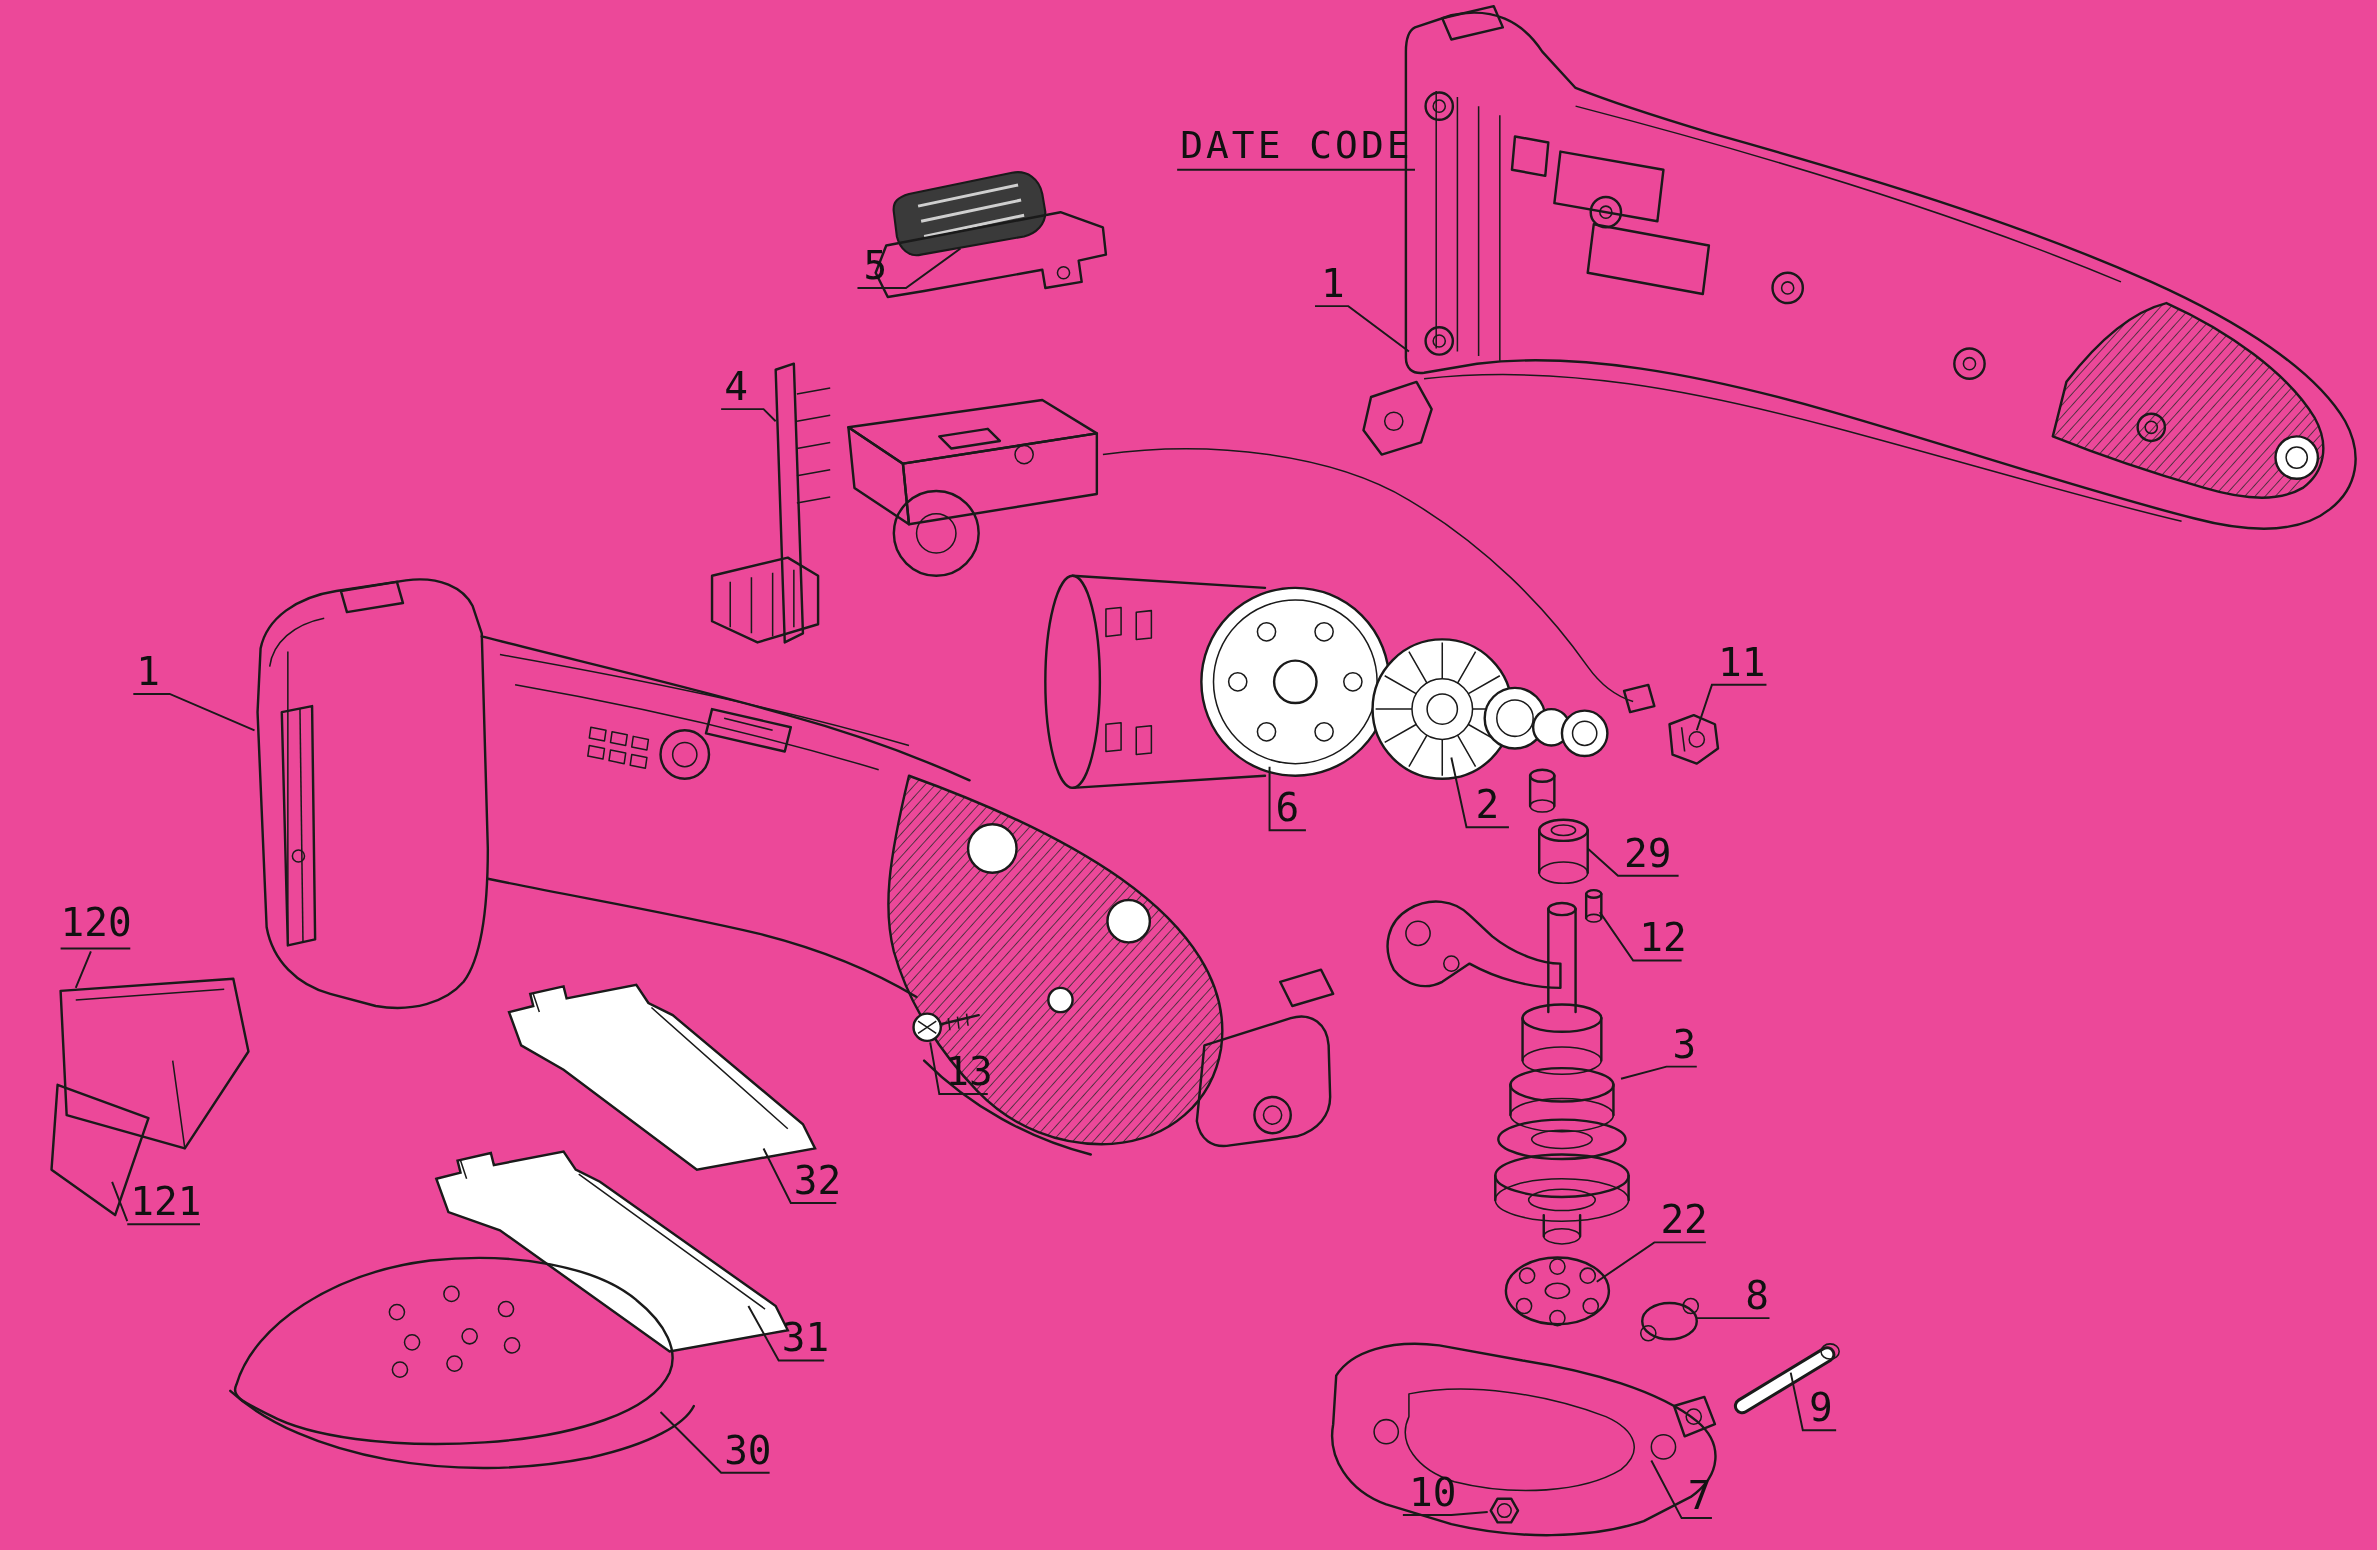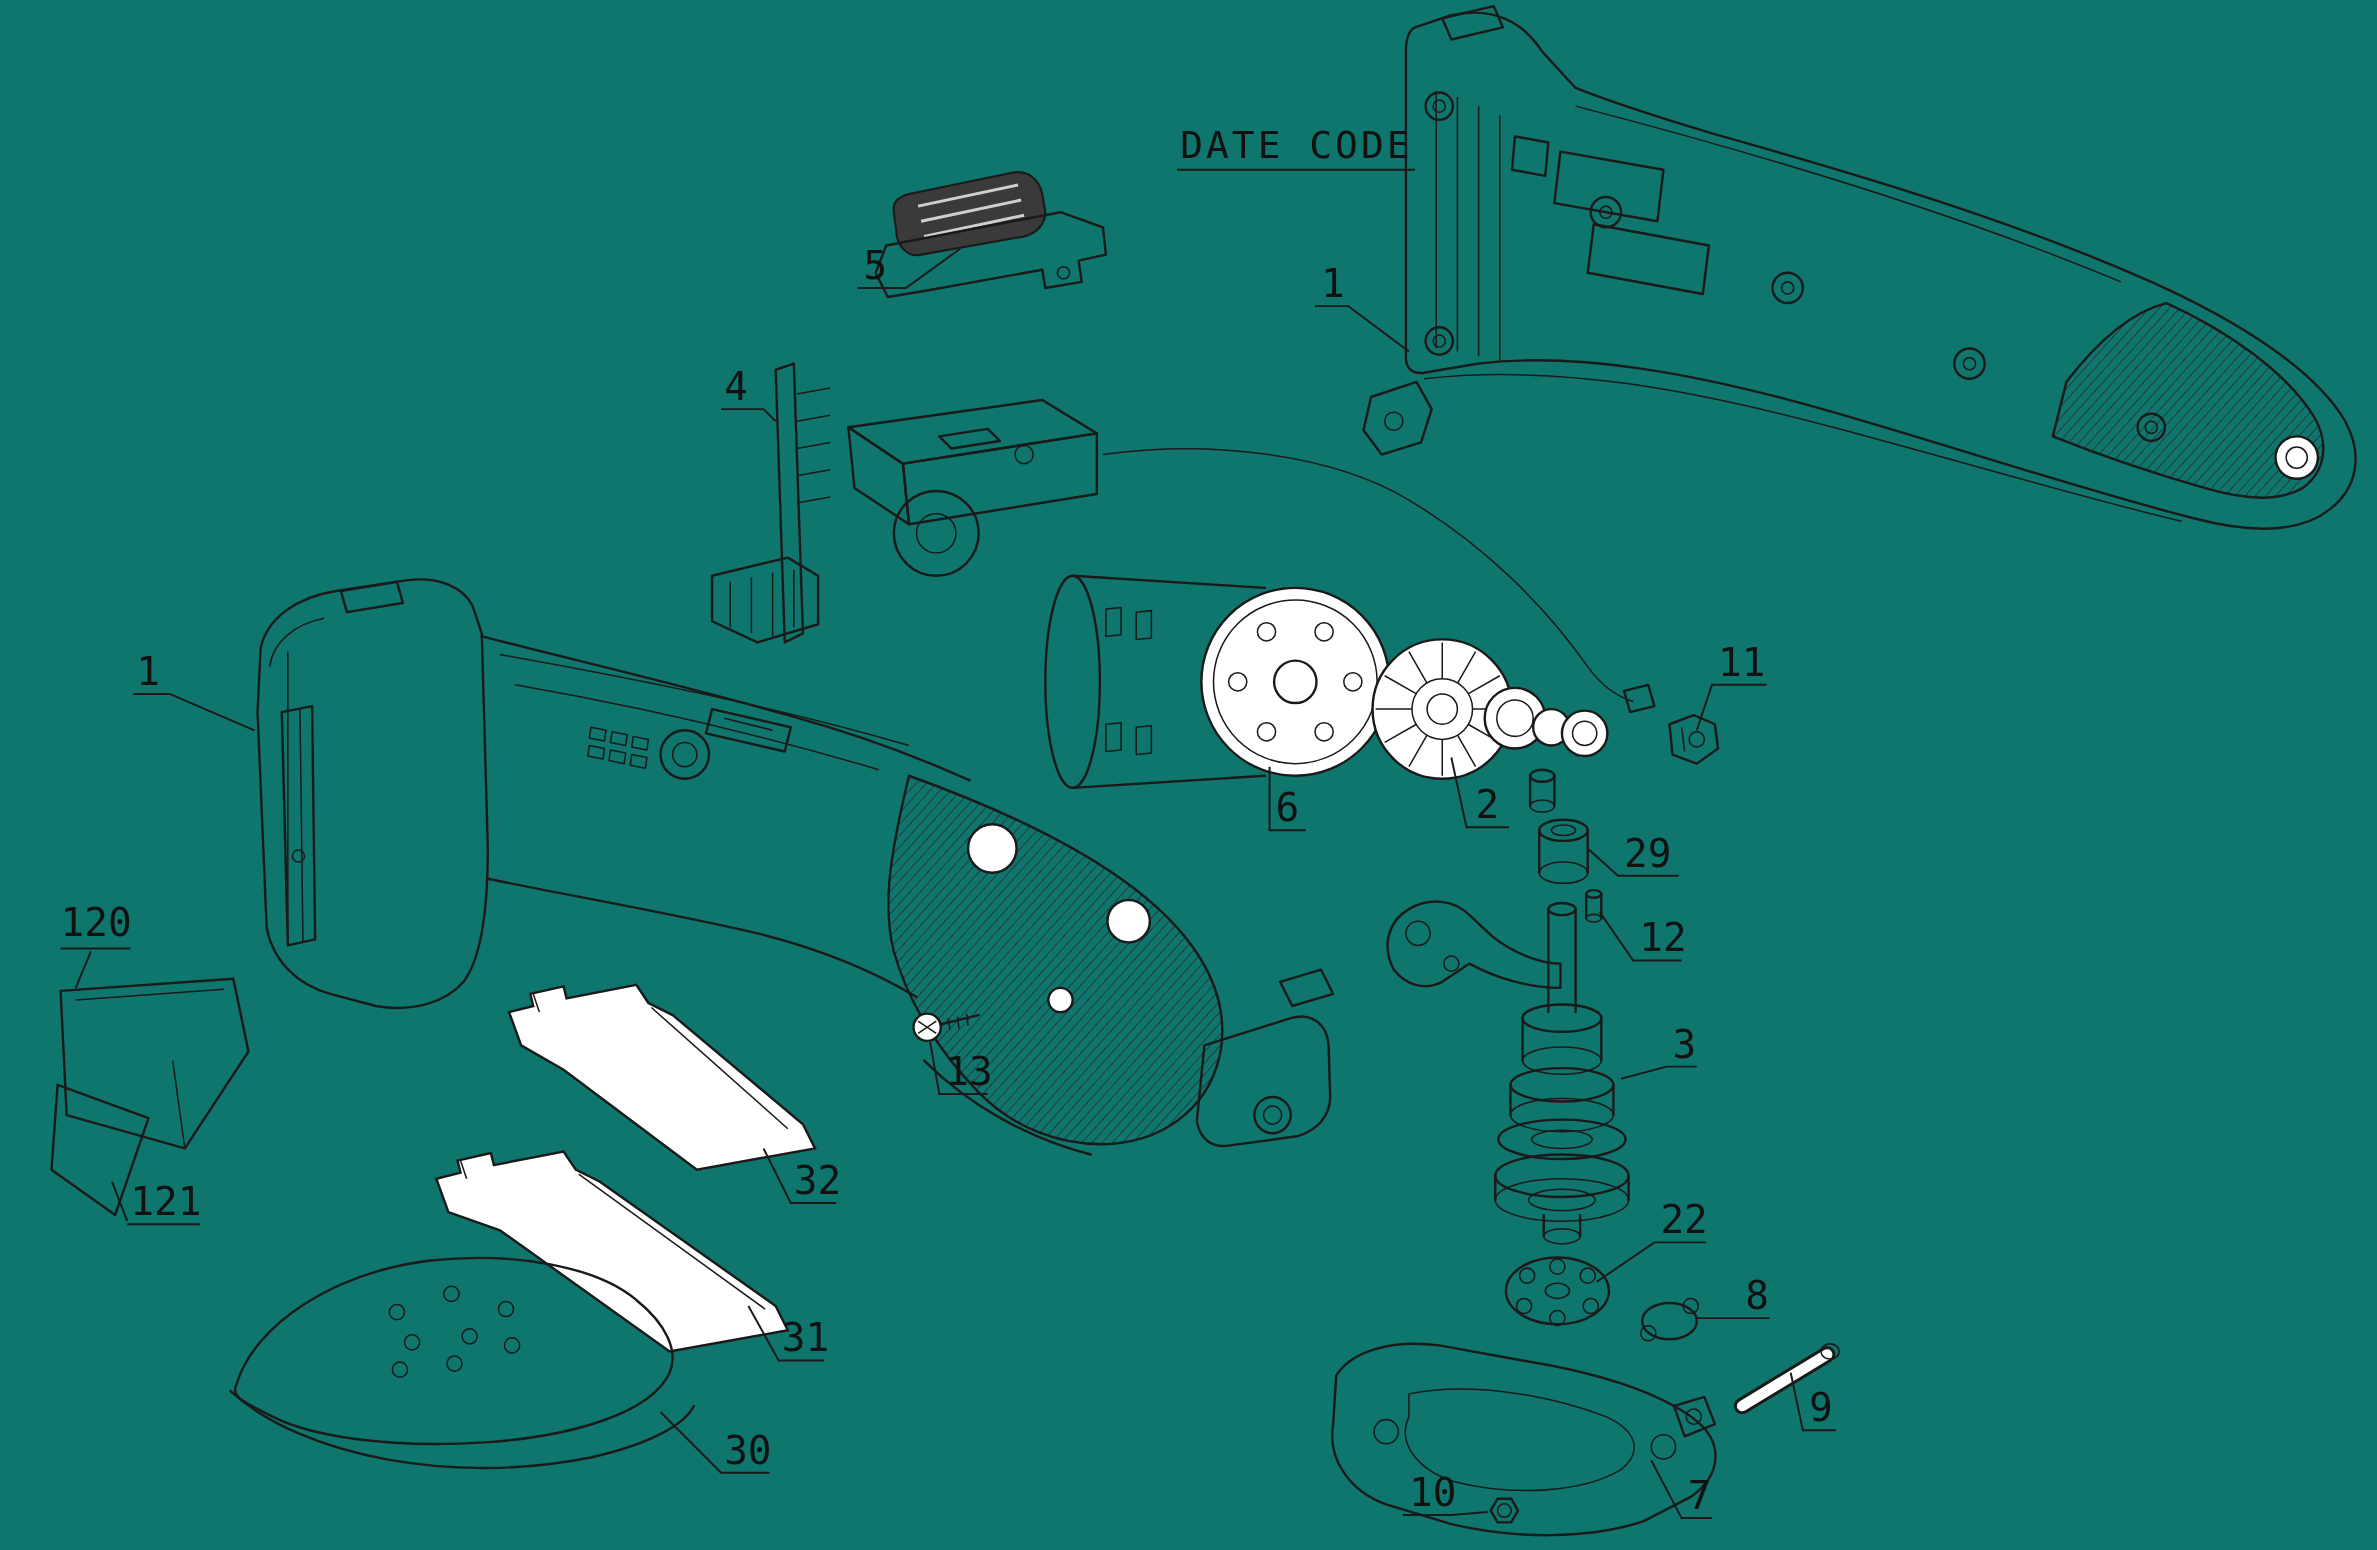--- a/index.html
+++ b/index.html
@@ -1,16 +1,16 @@
 <!DOCTYPE html>
 <html style="font-size:12px"><head>
 <meta charset="utf-8">
 <style>
   html,body{margin:0;padding:0;background:#ffffff;}
-  .stage{width:2377px;height:1550px;background:#0f766e;position:relative;overflow:hidden;}
+  .stage{width:2377px;height:1550px;background:#ec4899;position:relative;overflow:hidden;}
   svg{display:block;}
   .ln{fill:none;stroke:#1a1a1a;stroke-width:1.6;stroke-linejoin:round;stroke-linecap:round;}
   .thin{fill:none;stroke:#1a1a1a;stroke-width:1;stroke-linejoin:round;}
   .lead{fill:none;stroke:#1a1a1a;stroke-width:1.3;}
   .wh{fill:#ffffff;stroke:#1a1a1a;stroke-width:1.6;}
   .hatched{stroke:#1a1a1a;stroke-width:1.6;stroke-linejoin:round;}
   .darkfill{fill:#3a3a3a;stroke:#1a1a1a;stroke-width:1.4;}
   text{font-family:"DejaVu Sans Mono","Liberation Mono",monospace;fill:#111111;}
   .num{font-size:26px;}
   .code{font-size:25px;letter-spacing:2px;}

